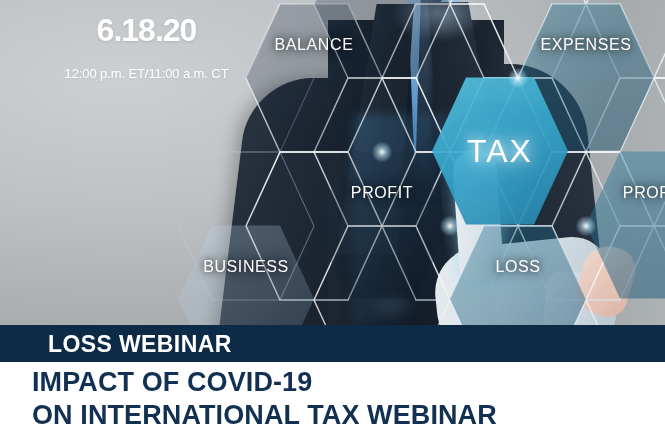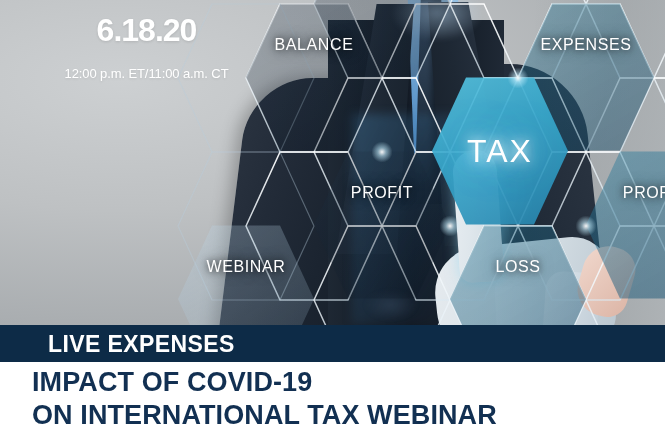--- a/index.html
+++ b/index.html
@@ -315,39 +315,39 @@
       <span class="hexlabel">PROFIT</span>
     </div>
 
     <div class="hex label-top" style="left:574px;top:150px;">
       <div class="hexfill t-teal2"></div>
       <span class="hexlabel">PROFIT</span>
     </div>
 
     <div class="hex label-top" style="left:166px;top:224px;">
       <div class="hexfill t-ghost"></div>
-      <span class="hexlabel">WEBINAR</span>
+      <span class="hexlabel">BUSINESS</span>
     </div>
 
     <div class="hex label-top" style="left:438px;top:224px;">
       <div class="hexfill t-teal"></div>
       <span class="hexlabel">LOSS</span>
     </div>
 
     <div class="node" style="left:355px;top:137px;"></div>
     <div class="node" style="left:491px;top:63px;"></div>
     <div class="node" style="left:423px;top:211px;"></div>
     <div class="node" style="left:559px;top:211px;"></div>
   </div>
 
   <div class="date">6.18.20</div>
   <div class="time">12:00 p.m. ET/11:00 a.m. CT</div>
 
   <div class="strip"></div>
-  <div class="strip-text">LIVE EXPENSES</div>
+  <div class="strip-text">LOSS WEBINAR</div>
 
   <div class="whitearea"></div>
   <div class="title">
     <span class="title-l1">IMPACT OF COVID-19</span>
     <span class="title-l2">ON INTERNATIONAL TAX WEBINAR</span>
   </div>
 
 </div>
 
 </body></html>

